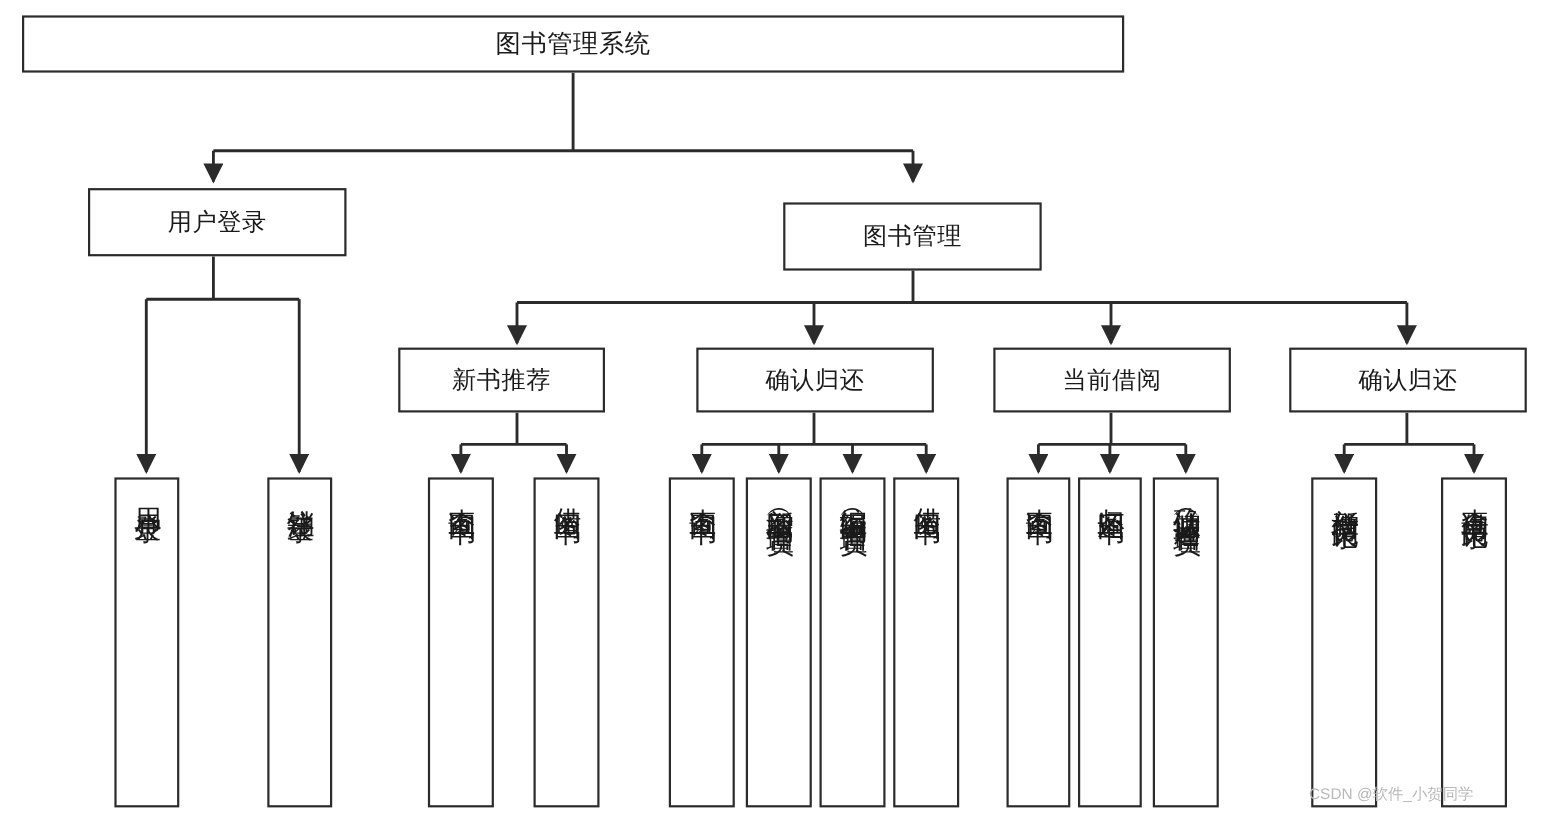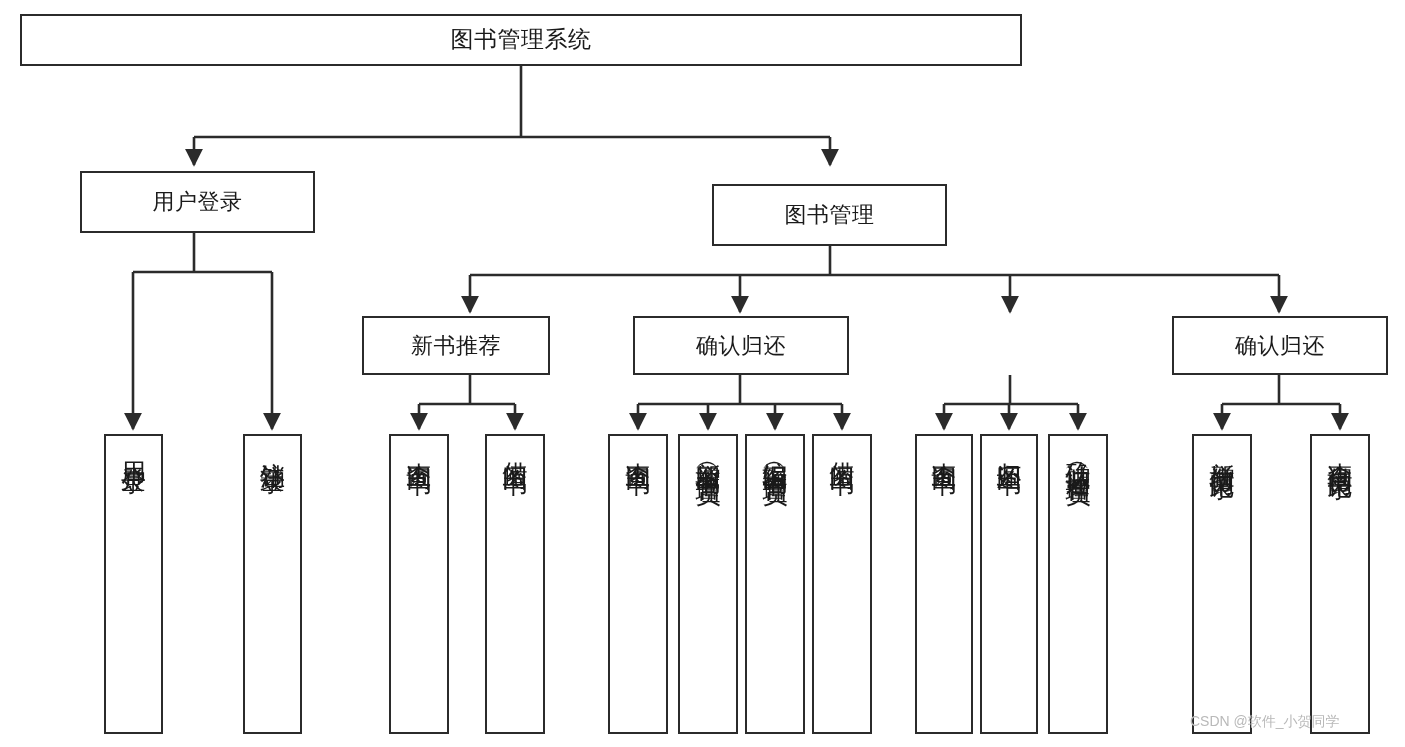--- a/index.html
+++ b/index.html
@@ -136,20 +136,23 @@
   <div class="node horiz" style="left:712px; top:184px; width:235px; height:62px;">
     <span class="label">图书管理</span>
   </div>
 
   <div class="node horiz" style="left:362px; top:316px; width:188px; height:59px;font-family:Liberation Serif, serif;">
     <span class="label">新书推荐</span>
   </div>
   <div class="node horiz" style="left:633px; top:316px; width:216px; height:59px;">
     <span class="label">确认归还</span>
   </div>
+  <div class="node horiz" style="left:903px; top:316px; width:216px; height:59px;">
+    <span class="label">当前借阅</span>
+  </div>
   <div class="node horiz" style="left:1172px; top:316px; width:216px; height:59px;">
     <span class="label">确认归还</span>
   </div>
 
   <div class="node vert" style="left:104px; top:434px; width:59px; height:300px;">
     <span class="label">用户登录</span>
   </div>
   <div class="node vert" style="left:243px; top:434px; width:59px; height:300px;">
     <span class="label">注销登录</span>
   </div>

